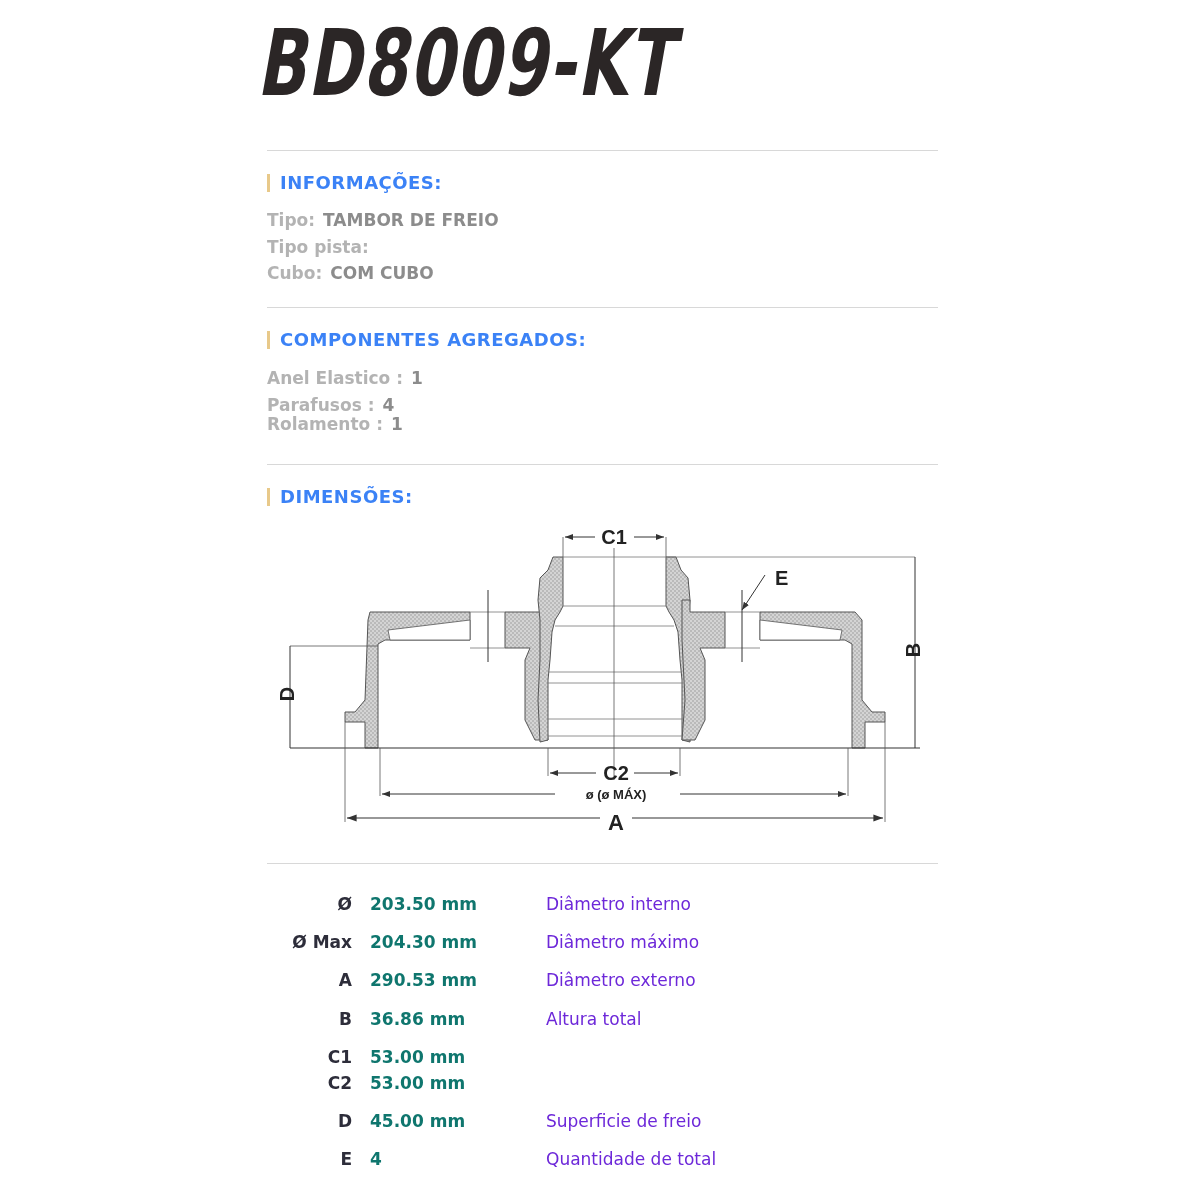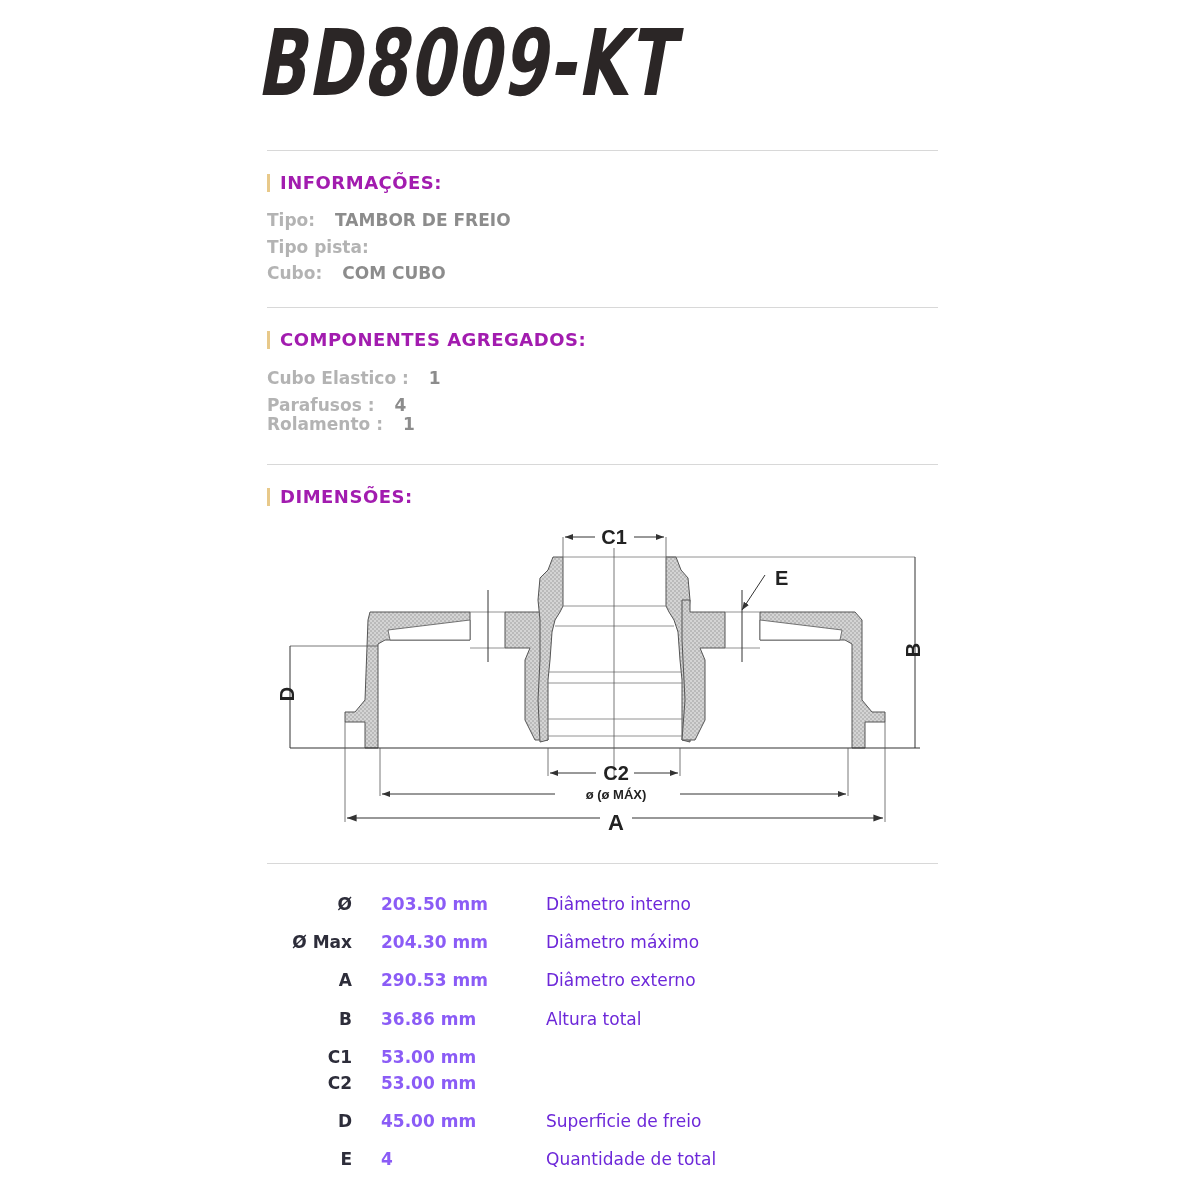--- a/index.html
+++ b/index.html
@@ -6,30 +6,30 @@
   body { width: 1200px; height: 1200px; position: relative; overflow: hidden; font-family: "DejaVu Sans", sans-serif; }
   .title {
     position: absolute; left: 270px; top: 18px;
     font-family: "DejaVu Sans Condensed", "DejaVu Sans", sans-serif;
     font-weight: bold; font-size: 92px; letter-spacing: 2px;
     color: #2b2626; transform: skewX(-10deg) scaleX(0.78); transform-origin: left top;
     line-height: 1;
   }
   .divider { position: absolute; left: 267px; width: 671px; height: 1px; background: #d8d8d8; }
   .section-head {
-    position: absolute; left: 267px; font-size: 18px; font-weight: bold; color: #a21caf;
+    position: absolute; left: 267px; font-size: 18px; font-weight: bold; color: #3b82f6;
     letter-spacing: 0.5px; display: flex; align-items: center;
   }
   .accent { display: inline-block; width: 3px; height: 18px; background: #e8c98a; margin-right: 10px; }
   .info-row { position: absolute; left: 267px; font-size: 17px; color: #b3b3b3; font-weight: bold; }
-  .info-row .val { color: #8c8c8c; margin-left: 20px; }
+  .info-row .val { color: #8c8c8c; margin-left: 8px; }
   .diagram { position: absolute; left: 270px; top: 520px; width: 680px; height: 320px; }
   .dim-row { position: absolute; left: 270px; width: 600px; height: 24px; font-size: 17px; }
   .dim-key { position: absolute; right: 518px; font-weight: bold; color: #2d2d3a; text-align: right; white-space: nowrap; }
-  .dim-val { position: absolute; left: 111px; font-weight: bold; color: #8b5cf6; white-space: nowrap; }
+  .dim-val { position: absolute; left: 100px; font-weight: bold; color: #0f766e; white-space: nowrap; }
   .dim-desc { position: absolute; left: 276px; color: #6d28d9; white-space: nowrap; }
 </style>
 </head>
 <body>
 
 <div class="title">BD8009-KT</div>
 
 <div class="divider" style="top:150px"></div>
 
 <div class="section-head" style="top:172px">
@@ -46,21 +46,21 @@
   <span>Cubo:</span><span class="val">COM CUBO</span>
 </div>
 
 <div class="divider" style="top:307px"></div>
 
 <div class="section-head" style="top:329px">
   <span class="accent"></span>
   <span>COMPONENTES AGREGADOS:</span>
 </div>
 <div class="info-row" style="top:368px">
-  <span>Cubo Elastico :</span><span class="val">1</span>
+  <span>Anel Elastico :</span><span class="val">1</span>
 </div>
 <div class="info-row" style="top:395px">
   <span>Parafusos :</span><span class="val">4</span>
 </div>
 <div class="info-row" style="top:414px">
   <span>Rolamento :</span><span class="val">1</span>
 </div>
 
 <div class="divider" style="top:464px"></div>
 

